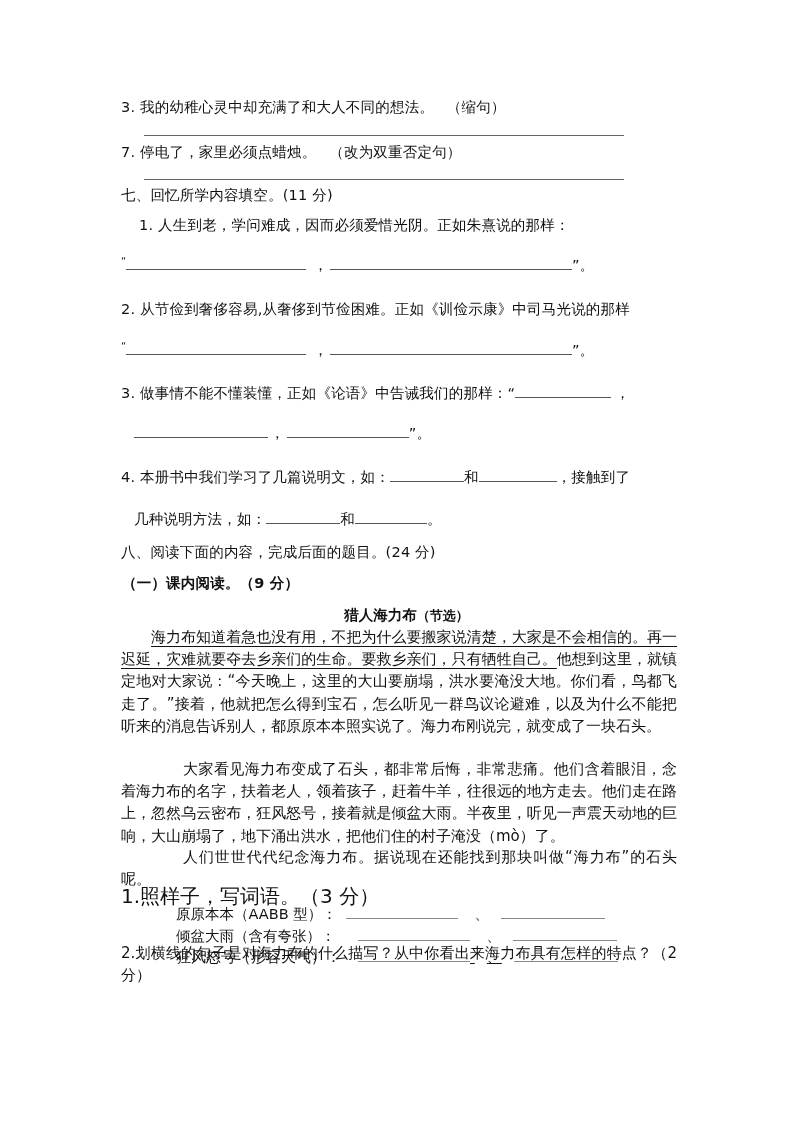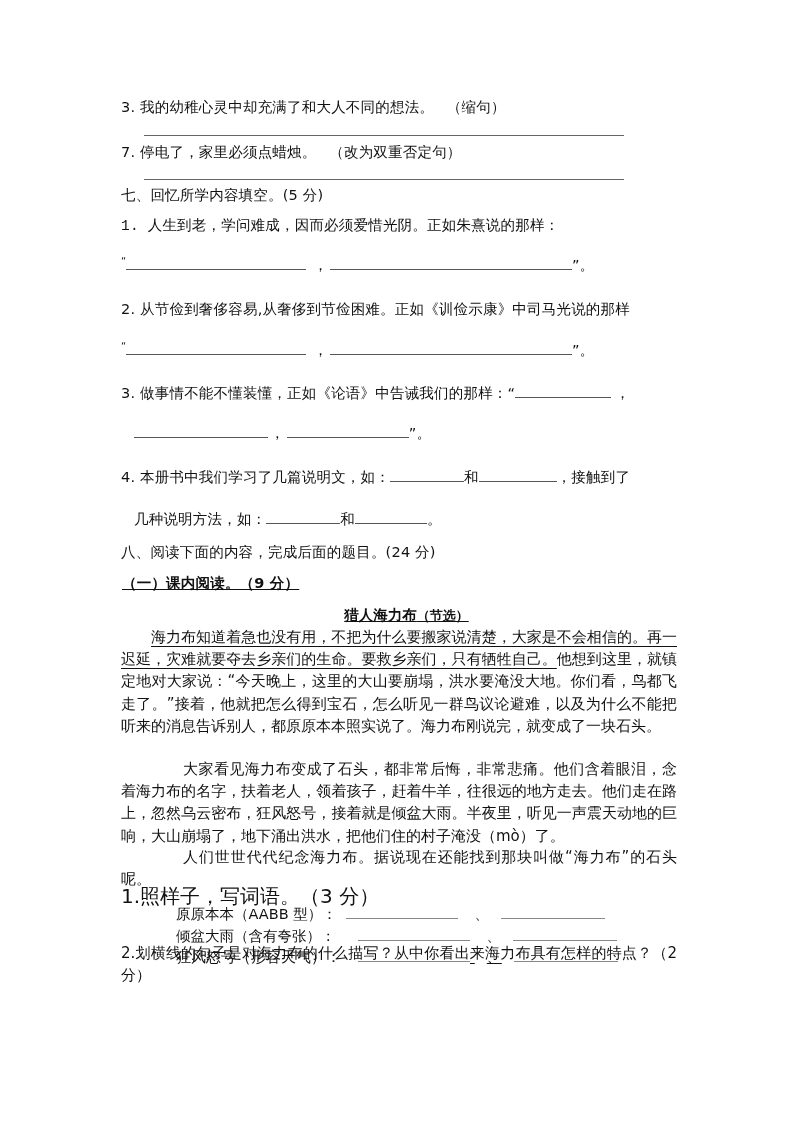--- a/index.html
+++ b/index.html
@@ -5,44 +5,44 @@
   html, body { margin: 0; padding: 0; background: #ffffff; }
   body {
     width: 793px; height: 1122px; position: relative; overflow: hidden;
     font-family: "DejaVu Sans", "Liberation Sans", sans-serif;
     color: #111111;
   }
   .abs { position: absolute; white-space: nowrap; }
   .t { font-size: 14.5px; letter-spacing: 0.2px; }
   .blank { display: inline-block; border-bottom: 1px solid #555; height: 1px; vertical-align: baseline; }
   .hr { position: absolute; border-bottom: 1px solid #666; height: 0; }
-  .bold { font-weight: bold; text-decoration: underline; }
+  .bold { font-weight: bold; }
   .para { position: absolute; left: 121px; width: 556px; font-size: 15px; line-height: 22.2px; white-space: normal; text-align: justify; }
   .ul { text-decoration: underline; text-decoration-thickness: 1px; text-underline-offset: 4px; }
   .small { font-size: 13px; }
   .gline { display: inline-block; border-bottom: 1px solid #888; }
 </style>
 </head>
 <body>
 
 <div class="abs t" style="left:121px; top:98px;">
   <span>3. 我的幼稚心灵中却充满了和大人不同的想法。</span>
   <span style="margin-left:8px;">（缩句）</span>
 </div>
 <div class="hr" style="left:144px; top:135px; width:480px;"></div>
 
 <div class="abs t" style="left:121px; top:143px;">
   <span>7. 停电了，家里必须点蜡烛。</span>
   <span style="margin-left:8px;">（改为双重否定句）</span>
 </div>
 <div class="hr" style="left:144px; top:179px; width:480px;"></div>
 
-<div class="abs t" style="left:121px; top:186px;">七、回忆所学内容填空。(5 分)</div>
+<div class="abs t" style="left:121px; top:186px;">七、回忆所学内容填空。(11 分)</div>
 
-<div class="abs t" style="left:121px; top:216px;font-family:Liberation Mono, monospace;">1. 人生到老，学问难成，因而必须爱惜光阴。正如朱熹说的那样：</div>
+<div class="abs t" style="left:139px; top:216px;">1. 人生到老，学问难成，因而必须爱惜光阴。正如朱熹说的那样：</div>
 <div class="abs t" style="left:121px; top:256px;">
   <span style="font-size:10px; vertical-align:top;">“</span><span class="blank" style="width:180px;"></span>
   <span style="margin:0 2px;">，</span><span class="blank" style="width:242px;"></span><span>”。</span>
 </div>
 
 <div class="abs t" style="left:121px; top:300px;">2. 从节俭到奢侈容易,从奢侈到节俭困难。正如《训俭示康》中司马光说的那样</div>
 <div class="abs t" style="left:121px; top:341px;">
   <span style="font-size:10px; vertical-align:top;">“</span><span class="blank" style="width:180px;"></span>
   <span style="margin:0 2px;">，</span><span class="blank" style="width:242px;"></span><span>”。</span>
 </div>

